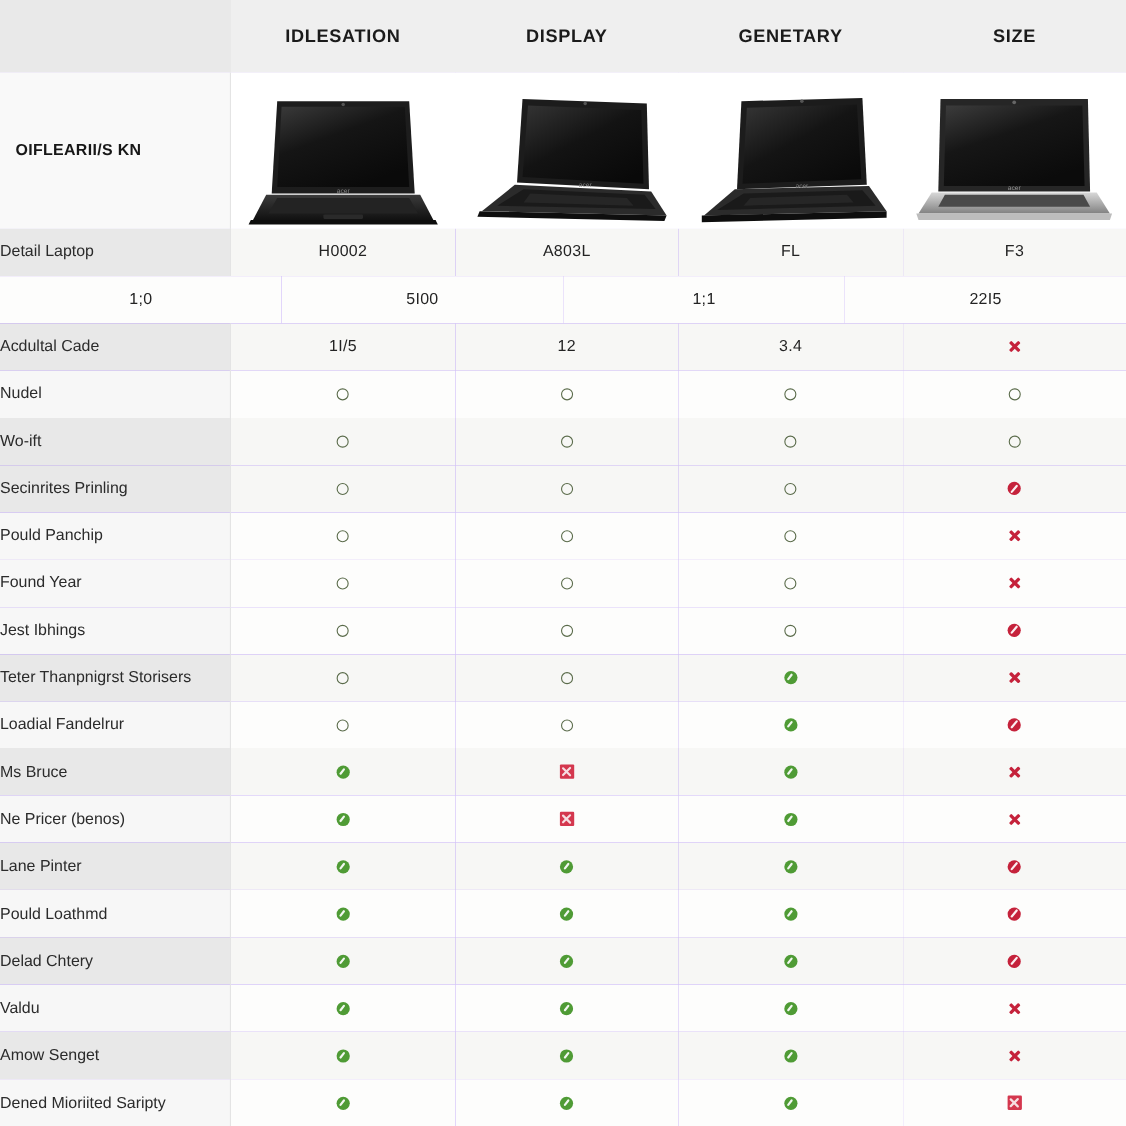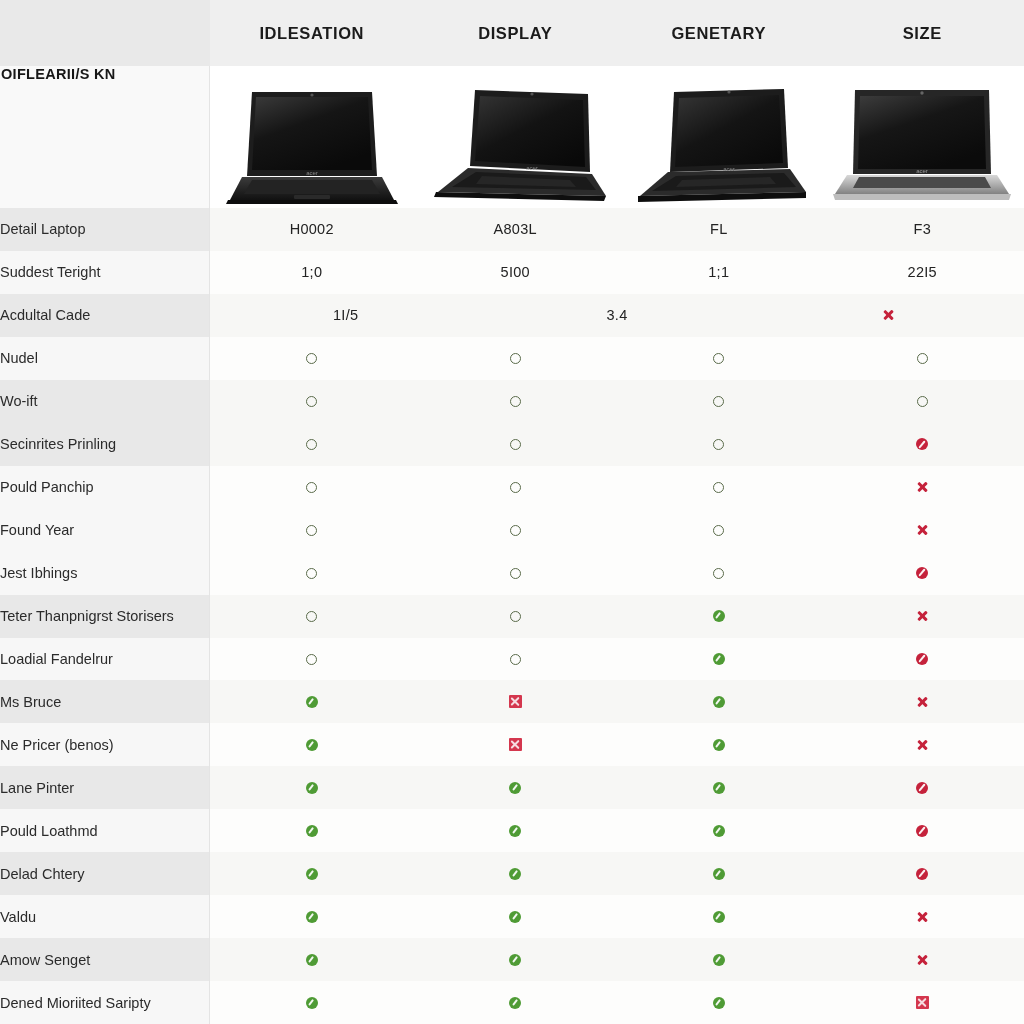--- a/index.html
+++ b/index.html
@@ -44,22 +44,22 @@
   
   .image-row{
     display:flex;
     height:142px;
     flex:0 0 142px;
     background:#fdfdfd;
   }
   .image-row .rowhead{
     width:210px;flex:0 0 210px;
     background:#f9f9f9;
-    display:flex;align-items:flex-start;
-    padding-left:1px;
+    display:flex;align-items:center;
+    padding-left:14px;
     box-sizing:border-box;
     border-right:1px solid #e4e4e4;
   }
   .image-row .rowhead .brand-title{
     font-size:14.5px;font-weight:bold;
     color:#171717;letter-spacing:0.3px;
   }
   .image-row .imgcell{
     flex:1 1 0;
     display:flex;align-items:flex-end;justify-content:center;
@@ -278,29 +278,29 @@
 
   <div class="body-wrap">
       <div class="row stripe-a">
         <div class="rowhead">Detail Laptop</div>
         <div class="cell">H0002</div>
         <div class="cell">A803L</div>
         <div class="cell">FL</div>
         <div class="cell">F3</div>
       </div>
       <div class="row stripe-b">
-        <div class="rowhead">Suddest Teright</div>
         <div class="cell">1;0</div>
         <div class="cell">5I00</div>
         <div class="cell">1;1</div>
         <div class="cell">22I5</div>
       </div>
       <div class="row stripe-a">
         <div class="rowhead">Acdultal Cade</div>
         <div class="cell">1I/5</div>
+        <div class="cell">12</div>
         <div class="cell">3.4</div>
         <div class="cell">
           <span class="mark x-mark"></span>
         </div>
       </div>
       <div class="row stripe-b">
         <div class="rowhead">Nudel</div>
         <div class="cell">
           <span class="mark ring"></span>
         </div>

